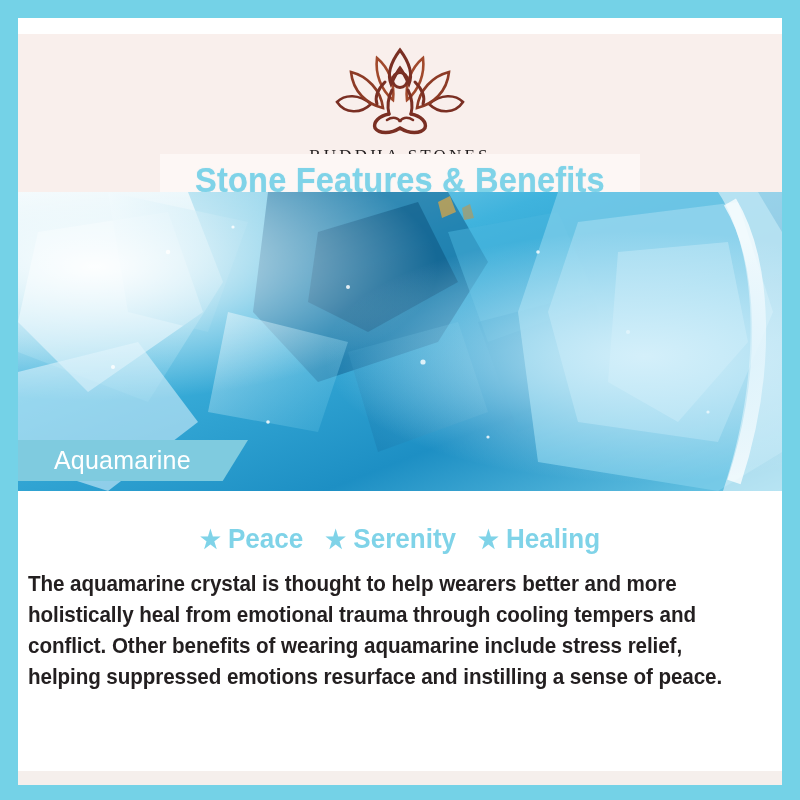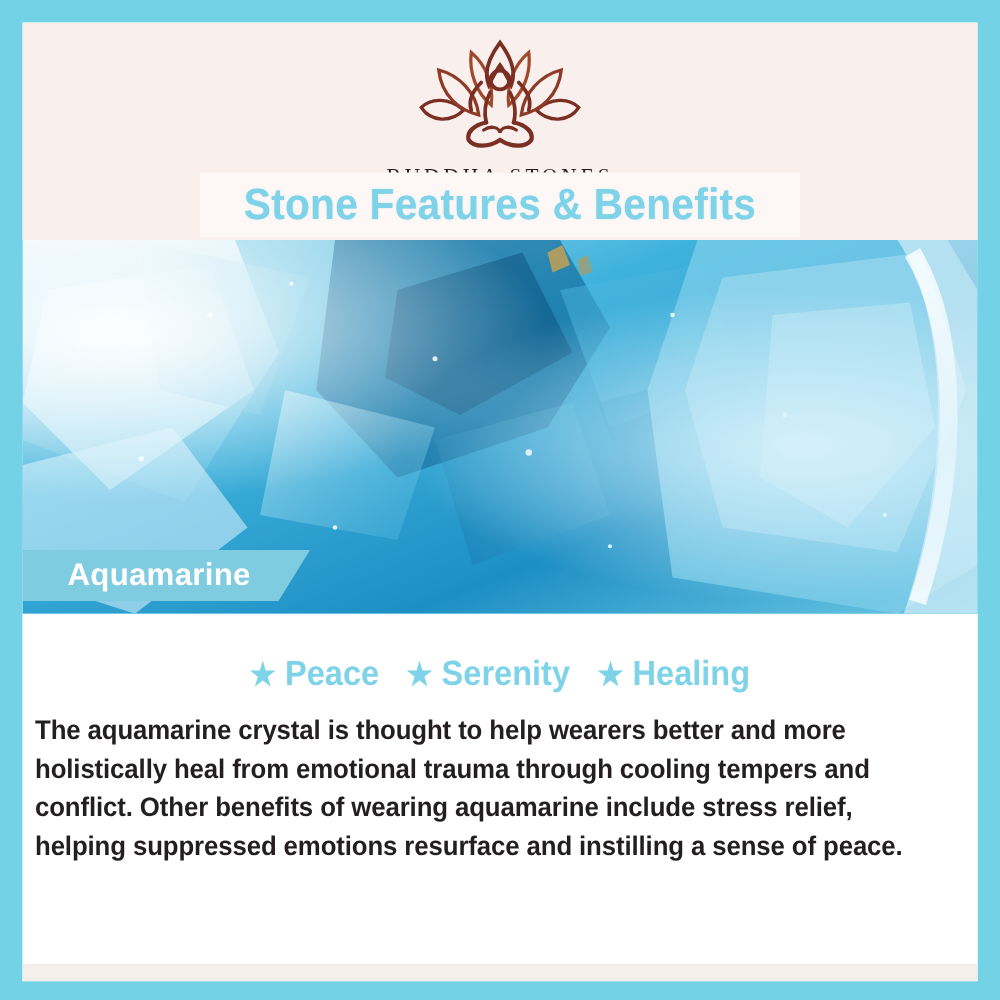--- a/index.html
+++ b/index.html
@@ -19,21 +19,21 @@
   .card{
     position:absolute;
     left:18px;top:18px;
     width:764px;height:767px;
     background:#ffffff;
     overflow:hidden;
   }
 
   
   .header{
-    position:absolute;left:0;top:0;
+    position:absolute;left:0;top:16px;
     width:764px;height:175px;
     background:#f9efec;
     padding-left:13px;
   }
   .logo-wrap{
     position:absolute;left:0;top:12px;width:764px;
     display:flex;flex-direction:column;align-items:center;
   }
   .logo-mark{display:block;}
   .logo-word{
@@ -78,21 +78,21 @@
     left:0;top:248px;
     height:41px;
     width:230px;
     background:#7fcbdf;
     clip-path:polygon(0 0, 100% 0, 89% 100%, 0 100%);
   }
   .badge-label{
     position:absolute;
     left:36px;top:248px;
     height:41px;line-height:41px;
-    font-size:25px;font-weight:bold;color:#ffffff;
+    font-size:25px;font-weight:normal;color:#ffffff;
     letter-spacing:.2px;
   }
 
   
   .body-area{
     position:absolute;
     left:0;top:473px;
     width:764px;height:294px;
     background:#ffffff;
     padding-left:16px;

